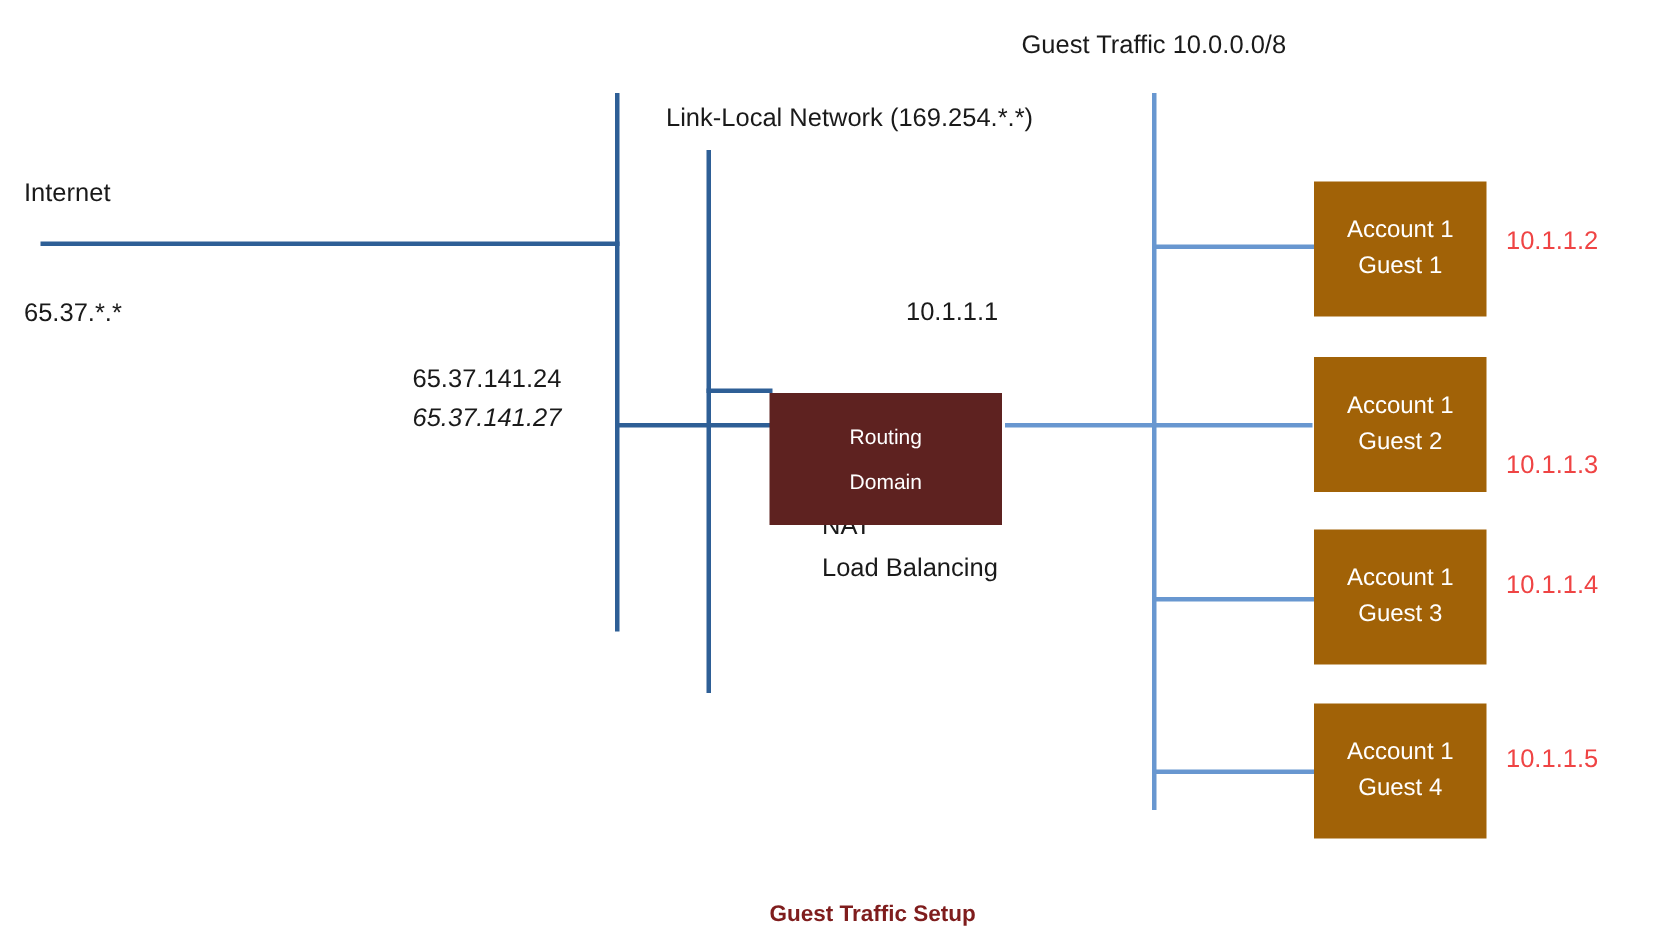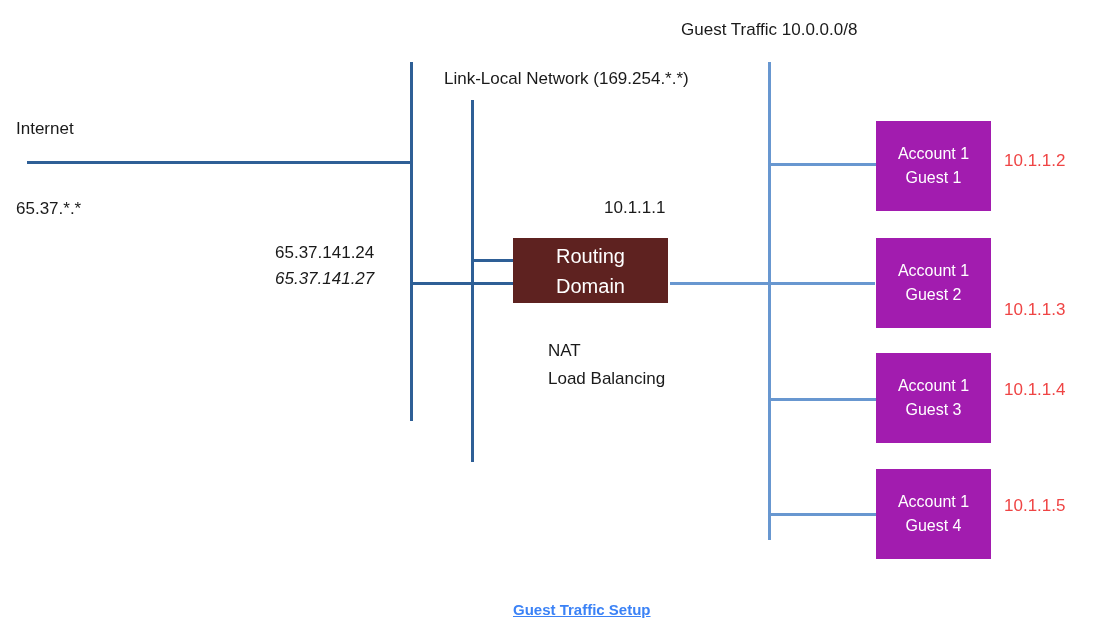--- a/index.html
+++ b/index.html
@@ -45,46 +45,46 @@
     flex-direction: column;
     align-items: center;
     justify-content: center;
     color: #ffffff;
     font-family: "Liberation Sans", sans-serif;
     font-size: 16px;
     line-height: 24px;
     text-align: center;
   }
   .guest-box {
-    background: #a21caf;
+    background: #a16207;
     width: 115px;
     height: 90px;
   }
   .routing-box {
     background: #5e2220;
     width: 155px;
-    height: 65px;
-    font-size: 20px;
+    height: 88px;
+    font-size: 14px;
     line-height: 30px;
+    margin-top: 24px;
   }
   .ip-label {
     position: absolute;
     color: #ef4444;
     font-family: "Liberation Sans", sans-serif;
     font-size: 17px;
     white-space: pre;
   }
   .caption {
     position: absolute;
-    color: #3b82f6;
+    color: #7f1d1d;
     font-family: "Liberation Sans", sans-serif;
     font-size: 15px;
     font-weight: bold;
     white-space: pre;
-    text-decoration: underline;
   }
 </style>
 </head>
 <body>
 
 <div id="diagram">
 
 
   <div class="label" style="left:681px; top:17px;">Guest Traffic 10.0.0.0/8</div>
 

